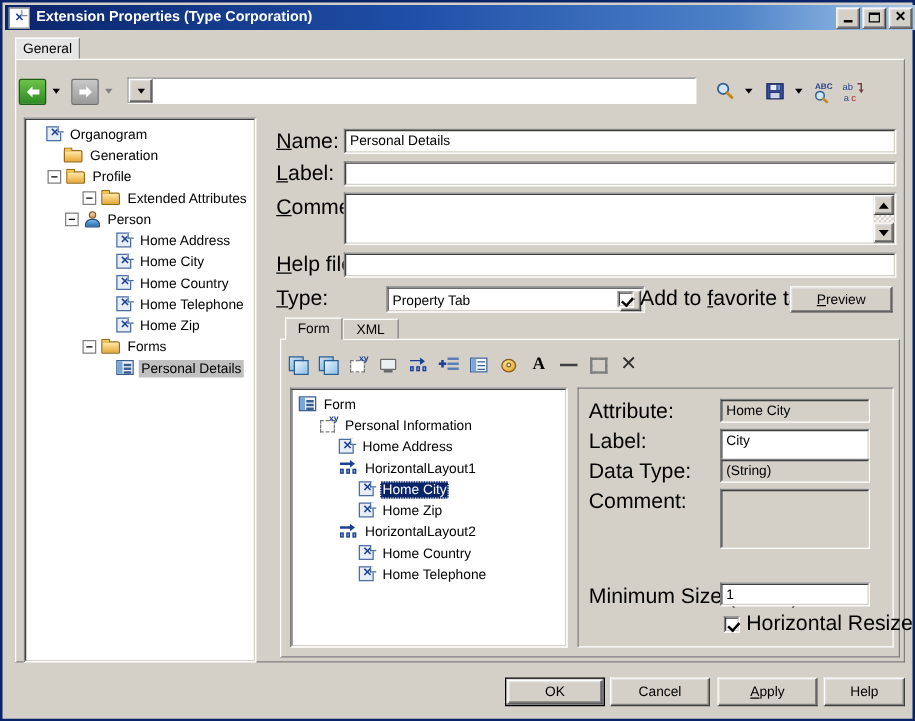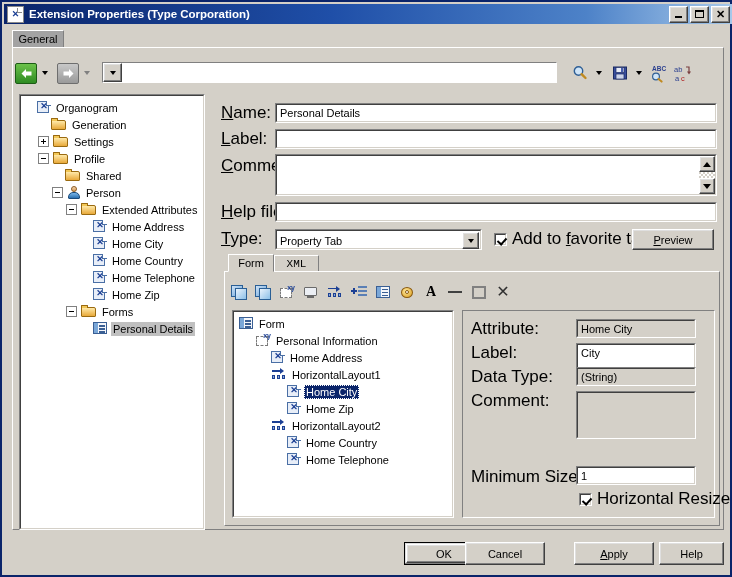--- a/index.html
+++ b/index.html
@@ -50,21 +50,21 @@
   }
   .winbtn .gl{position:absolute;left:0;right:0;top:0;bottom:0;display:flex;align-items:center;justify-content:center;}
   .min-gl{width:7px;height:2px;background:#000;margin-top:5px;}
   .max-gl{width:9px;height:8px;border:1px solid #000;border-top-width:2px;box-sizing:border-box;}
   .close-gl{font-family:"Liberation Sans",sans-serif;font-size:11px;font-weight:bold;line-height:1;}
 
   
   .tabstrip{position:absolute;left:10px;top:28px;width:712px;height:16px;}
   .tab-general{
     position:absolute;left:0;top:0;width:52px;height:18px;
-    background:#a3a3a3;border:1px solid;border-color:#fff #808080 #d4d0c8 #fff;
+    background:#e5e5e5;border:1px solid;border-color:#fff #808080 #d4d0c8 #fff;
     box-sizing:border-box;text-align:center;line-height:16px;font-size:11px;
   }
   .tabpage{
     position:absolute;left:10px;top:45px;width:712px;height:483px;
     background:#d4d0c8;border:1px solid;border-color:#fff #808080 #808080 #fff;
     box-sizing:border-box;
   }
   
   .navbar{position:absolute;left:12px;top:58px;width:706px;height:28px;}
   .navbtn{
@@ -190,21 +190,21 @@
     box-shadow:inset -1px -1px 0 #808080, inset 1px 1px 0 #dfdfdf;
     display:flex;align-items:center;justify-content:center;box-sizing:border-box;
   }
   .strack{flex:1;background-image:
       linear-gradient(45deg,#fff 25%,transparent 25%,transparent 75%,#fff 75%),
       linear-gradient(45deg,#fff 25%,#d4d0c8 25%,#d4d0c8 75%,#fff 75%);
     background-size:4px 4px;background-position:0 0,2px 2px;}
   .tri-up{width:0;height:0;border-left:4px solid transparent;border-right:4px solid transparent;border-bottom:5px solid #000;}
   .tri-dn{width:0;height:0;border-left:4px solid transparent;border-right:4px solid transparent;border-top:5px solid #000;}
   .combo{
-    position:absolute;background:#fff;border:1px solid;border-color:#808080 #fff #fff #808080;box-sizing:border-box;
+    position:absolute;background:#fff;border:1px solid;border-color:#808080 #fff #fff #808080;box-sizing:border-box;margin-left:34px;
   }
   .combo .in{
     position:absolute;left:0;top:0;right:0;bottom:0;border:1px solid;border-color:#404040 #d4d0c8 #d4d0c8 #404040;
     box-sizing:border-box;background:#fff;font-size:11px;padding:2px 0 0 3px;display:flex;align-items:center;
   }
   .combo .cbtn{
     position:absolute;right:2px;top:2px;width:17px;height:17px;background:#d4d0c8;
     border:1px solid;border-color:#fff #404040 #404040 #fff;
     box-shadow:inset -1px -1px 0 #808080, inset 1px 1px 0 #dfdfdf;
     display:flex;align-items:center;justify-content:center;box-sizing:border-box;
@@ -232,21 +232,21 @@
     display:flex;align-items:center;justify-content:center;box-sizing:border-box;
   }
 
   
   .inner-tabs{position:absolute;left:226px;top:252px;width:490px;height:18px;}
   .itab{
     position:absolute;top:0;height:18px;box-sizing:border-box;
     text-align:center;line-height:16px;font-size:11px;background:#d4d0c8;
   }
   .itab.active{border:1px solid;border-color:#fff #808080 #d4d0c8 #fff;z-index:2;}
-  .itab.idle{border:1px solid;border-color:#fff #808080 #808080 #fff;top:1px;height:17px;font-family:Liberation Mono, monospace;}
+  .itab.idle{border:1px solid;border-color:#fff #808080 #808080 #fff;top:1px;height:17px;}
   .itabpage{
     position:absolute;left:222px;top:269px;width:496px;height:255px;
     border:1px solid;border-color:#fff #808080 #808080 #fff;box-sizing:border-box;background:#d4d0c8;
   }
   .ftoolbar{position:absolute;left:228px;top:278px;width:480px;height:24px;display:flex;align-items:center;gap:6px;}
   .fticon{width:18px;height:18px;position:relative;display:flex;align-items:center;justify-content:center;}
   .ic-copy{width:17px;height:15px;position:relative;}
   .ic-copy:before{content:"";position:absolute;left:0;top:0;width:12px;height:12px;background:linear-gradient(135deg,#cfe2f5,#6aa6dd);border:1px solid #2a5f95;box-sizing:border-box;}
   .ic-copy:after{content:"";position:absolute;left:4px;top:3px;width:12px;height:12px;background:linear-gradient(135deg,#eaf3fc,#8cc0e8);border:1px solid #2a5f95;box-sizing:border-box;}
   .ic-gear{width:16px;height:15px;position:relative;}
@@ -387,59 +387,42 @@
           <span class="spacer" style="width: 14px;"></span>
           <span class="exp spacer" style="border: none; background: transparent;"></span>
           <span class="spacer" style="width: 4px;"></span>
           <span class="ico ic-folder"></span>
           <span class="tlabel">Generation</span>
         </div>
         <div class="trow">
           <span class="spacer" style="width: 14px;"></span>
           <span class="exp spacer">
             <i class="h"></i>
-            <i class="v"></i>
           </span>
           <span class="spacer" style="width: 4px;"></span>
           <span class="ico ic-folder"></span>
-          <span class="tlabel">Settings</span>
-        </div>
-        <div class="trow">
-          <span class="spacer" style="width: 14px;"></span>
+          <span class="tlabel">Profile</span>
+        </div>
+        <div class="trow">
+          <span class="spacer" style="width: 42px;"></span>
           <span class="exp spacer">
             <i class="h"></i>
           </span>
           <span class="spacer" style="width: 4px;"></span>
           <span class="ico ic-folder"></span>
-          <span class="tlabel">Profile</span>
-        </div>
-        <div class="trow">
-          <span class="spacer" style="width: 28px;"></span>
-          <span class="exp spacer" style="border: none; background: transparent;"></span>
-          <span class="spacer" style="width: 4px;"></span>
-          <span class="ico ic-folder"></span>
-          <span class="tlabel">Shared</span>
+          <span class="tlabel">Extended Attributes</span>
         </div>
         <div class="trow">
           <span class="spacer" style="width: 28px;"></span>
           <span class="exp spacer">
             <i class="h"></i>
           </span>
           <span class="spacer" style="width: 4px;"></span>
           <span class="ico ic-person"></span>
           <span class="tlabel">Person</span>
-        </div>
-        <div class="trow">
-          <span class="spacer" style="width: 42px;"></span>
-          <span class="exp spacer">
-            <i class="h"></i>
-          </span>
-          <span class="spacer" style="width: 4px;"></span>
-          <span class="ico ic-folder"></span>
-          <span class="tlabel">Extended Attributes</span>
         </div>
         <div class="trow">
           <span class="spacer" style="width: 56px;"></span>
           <span class="exp spacer" style="border: none; background: transparent;"></span>
           <span class="spacer" style="width: 4px;"></span>
           <span class="ico ic-attr">
             <i class="fold"></i>
           </span>
           <span class="tlabel">Home Address</span>
         </div>
@@ -750,21 +733,21 @@
       </span>
     <span class="flabel" style="white-space:nowrap;">Horizontal Resize</span>
   </div>
 
   <div class="bottombar">
     <div class="btn default" style="left:392px;top:4px;width:80px;height:23px;">
       <span class="innerb">
           <span>OK</span>
         </span>
     </div>
-    <div class="btn" style="left:453px;top:4px;width:80px;height:23px;">
+    <div class="btn" style="left:476px;top:4px;width:80px;height:23px;">
       <span>Cancel</span>
     </div>
     <div class="btn" style="left:562px;top:4px;width:80px;height:23px;">
       <span><span class="ul">A</span>pply</span>
     </div>
     <div class="btn" style="left:647px;top:4px;width:65px;height:23px;">
       <span>Help</span>
     </div>
   </div>
 

